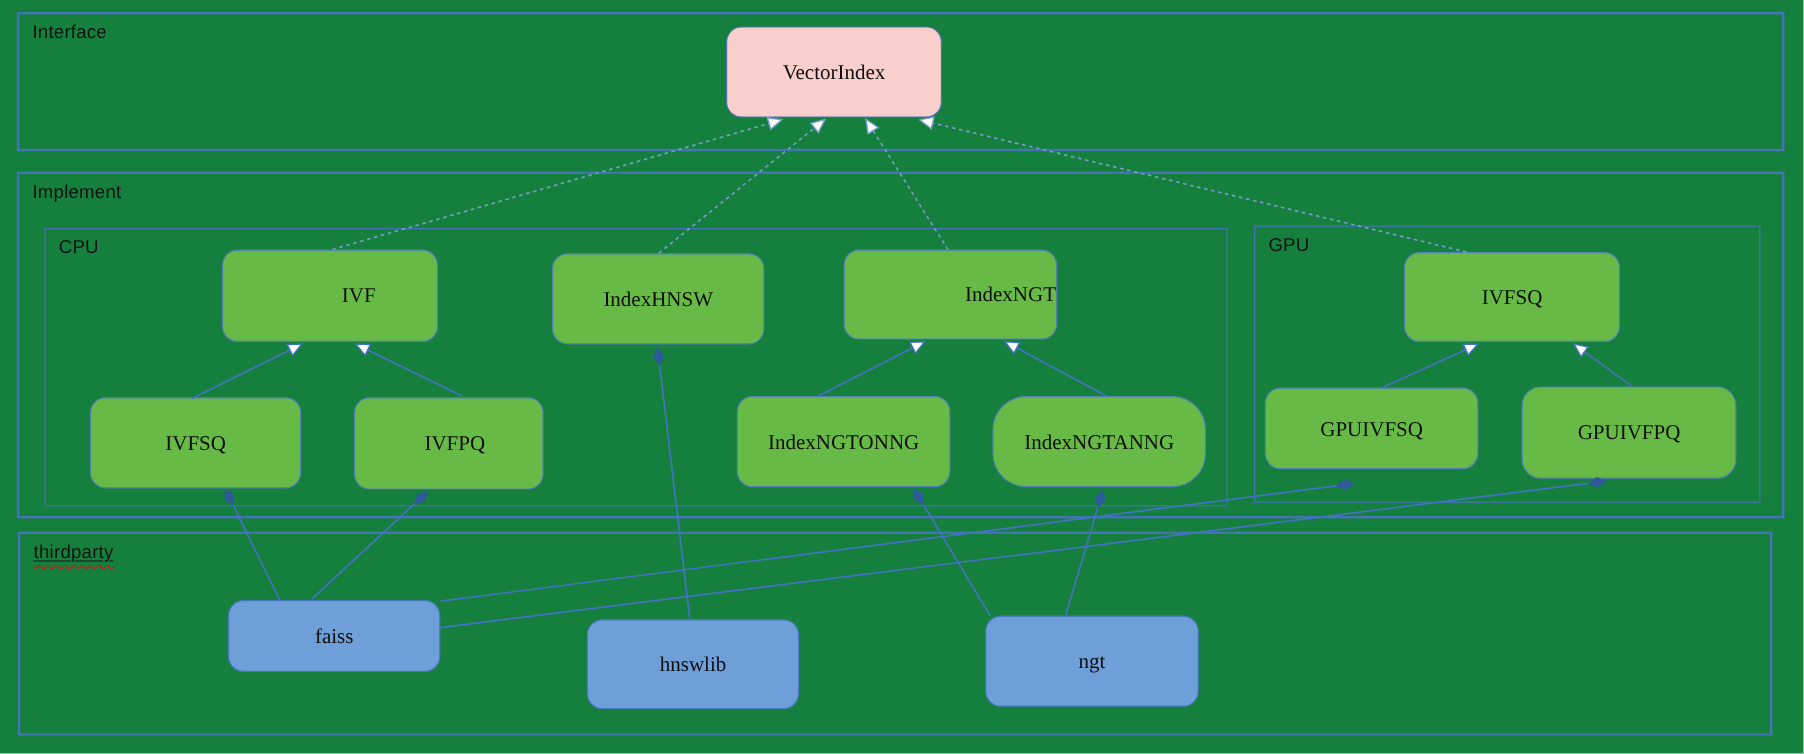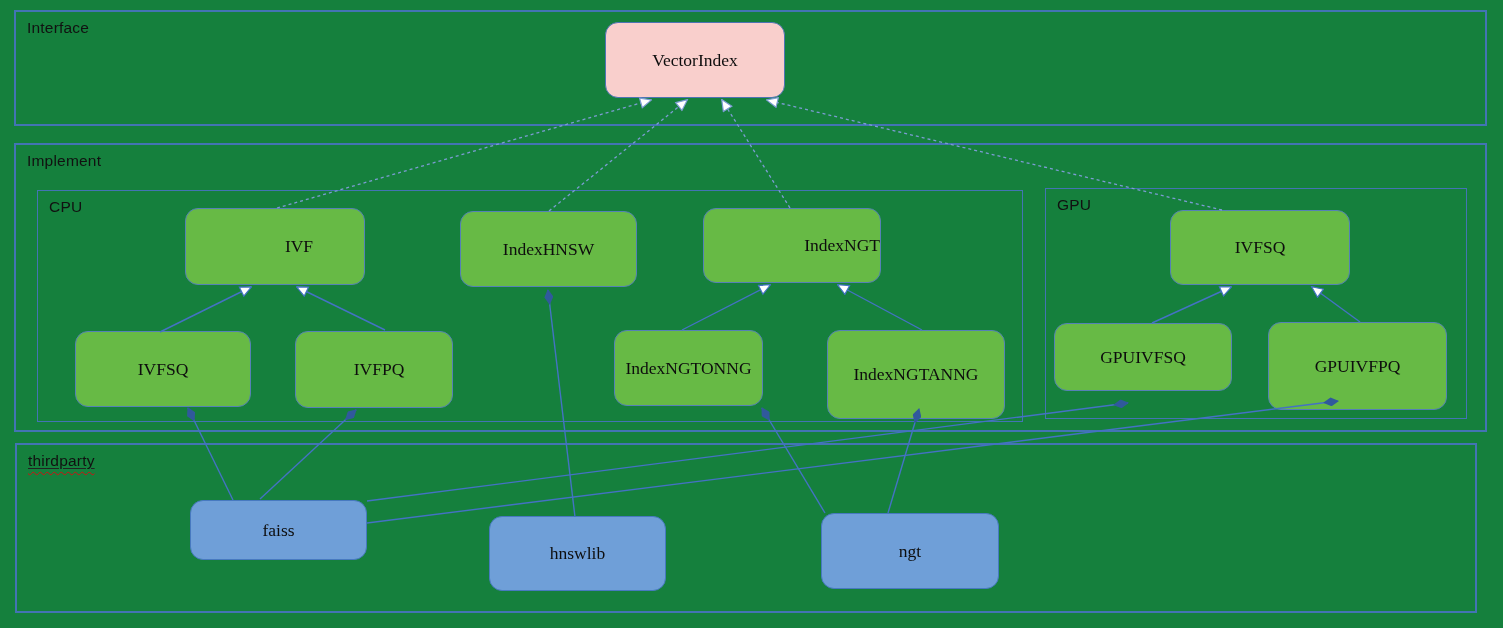--- a/index.html
+++ b/index.html
@@ -75,37 +75,37 @@
   </div>
 
   <div class="node green" style="left:75px; top:331px; width:176px; height:76px;">
     <span>IVFSQ</span>
   </div>
 
   <div class="node green" style="left:295px; top:331px; width:158px; height:77px;padding-left:10px;">
     <span>IVFPQ</span>
   </div>
 
-  <div class="node green" style="left:614px; top:330px; width:149px; height:76px;">
+  <div class="node green" style="left:614px; top:330px; width:178px; height:76px;">
     <span>IndexNGTONNG</span>
   </div>
 
-  <div class="node green" style="left:827px; top:330px; width:178px; height:89px;">
+  <div class="node green" style="left:827px; top:330px; width:178px; height:76px;border-radius:28px;">
     <span>IndexNGTANNG</span>
   </div>
 
   <div class="node green" style="left:1170px; top:210px; width:180px; height:75px;">
     <span>IVFSQ</span>
   </div>
 
   <div class="node green" style="left:1054px; top:323px; width:178px; height:68px;">
     <span>GPUIVFSQ</span>
   </div>
 
-  <div class="node green" style="left:1268px; top:322px; width:179px; height:88px;">
+  <div class="node green" style="left:1268px; top:322px; width:179px; height:77px;border-radius:16px;">
     <span>GPUIVFPQ</span>
   </div>
 
   <div class="node blue" style="left:190px; top:500px; width:177px; height:60px;justify-content:center;">
     <span>faiss</span>
   </div>
 
   <div class="node blue" style="left:489px; top:516px; width:177px; height:75px;text-align:center;">
     <span>hnswlib</span>
   </div>

